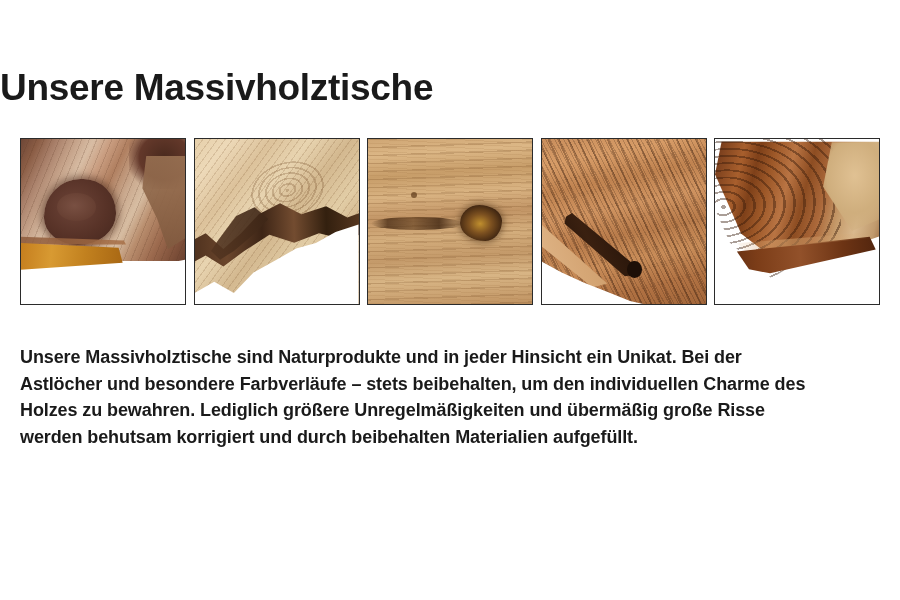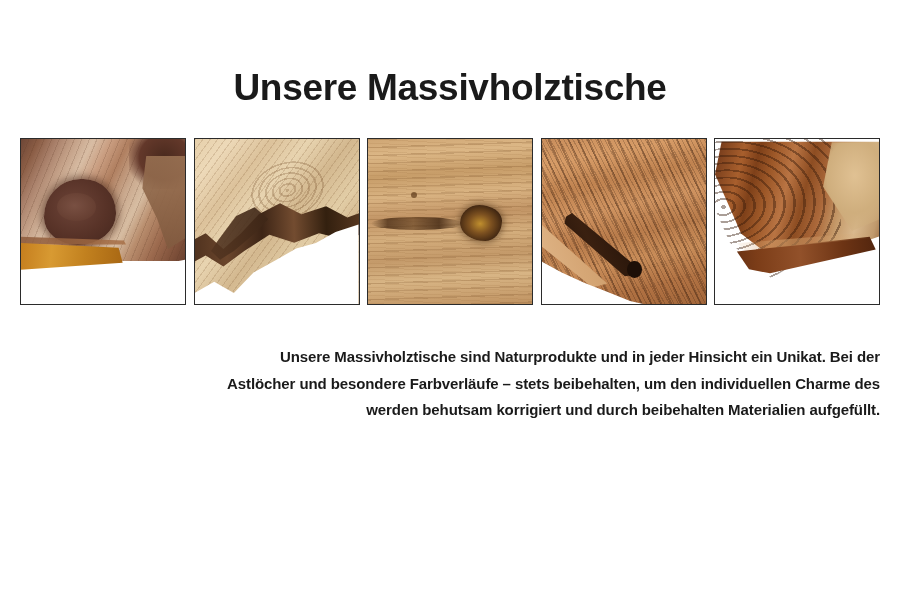--- a/index.html
+++ b/index.html
@@ -13,21 +13,21 @@
   .page {
     position:relative;
     width:900px; height:600px;
     background:#ffffff;
   }
 
   
   .title {
     position:absolute;
     top:68px; left:0; width:900px;
-    text-align:center;
+    text-align:left;
     font-size:37px;
     font-weight:700;
     letter-spacing:-0.3px;
     color:#1a1a1a;
     line-height:1.1;
   }
 
   
   .gallery {
     position:absolute;
@@ -250,22 +250,22 @@
   .p5-edge-hi {
     position:absolute; left:8%; top:56%; width:88%; height:12%;
     background:linear-gradient(86deg, rgba(214,165,112,.0) 0%, rgba(214,165,112,.55) 40%, rgba(214,165,112,.0) 100%);
     clip-path:polygon(6% 60%, 96% 6%, 100% 34%, 12% 96%);
   }
 
   
   .body-copy {
     position:absolute;
     top:344px; left:20px; width:860px;
-    text-align:right;
-    font-size:15px;
+    text-align:left;
+    font-size:18px;
     font-weight:700;
     line-height:26.5px;
     color:#1a1a1a;
     letter-spacing:-0.1px;
   }
   .body-copy .ln { display:block; white-space:nowrap; }
 </style>
 </head>
 <body>
 
@@ -332,16 +332,17 @@
         <div class="p5-edge"></div>
         <div class="p5-edge-hi"></div>
       </div>
     </div>
 
   </div>
 
   <div class="body-copy">
     <span class="ln">Unsere Massivholztische sind Naturprodukte und in jeder Hinsicht ein Unikat. Bei der</span>
     <span class="ln">Astlöcher und besondere Farbverläufe – stets beibehalten, um den individuellen Charme des</span>
+    <span class="ln">Holzes zu bewahren. Lediglich größere Unregelmäßigkeiten und übermäßig große Risse</span>
     <span class="ln">werden behutsam korrigiert und durch beibehalten Materialien aufgefüllt.</span>
   </div>
 
 </div>
 
 </body></html>

